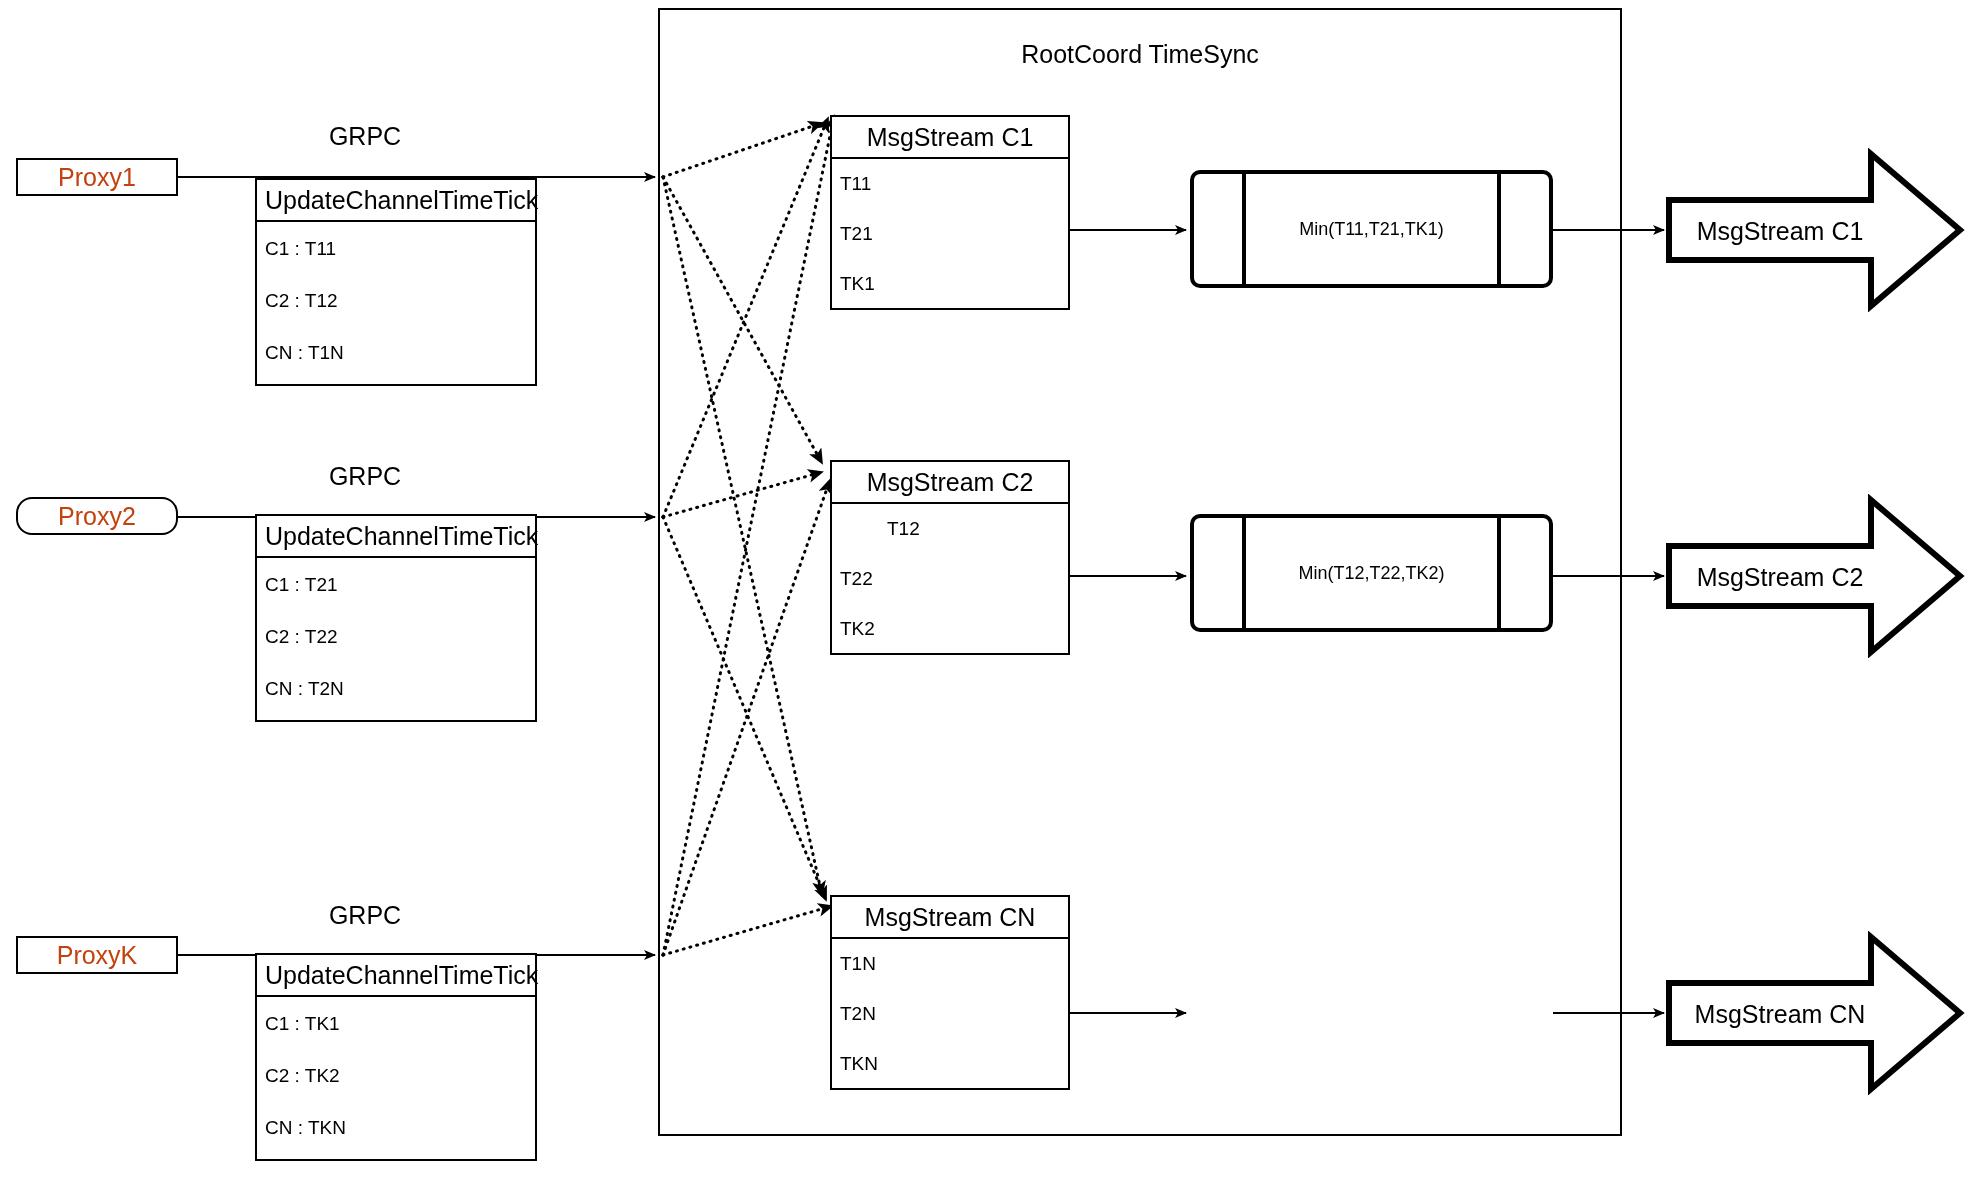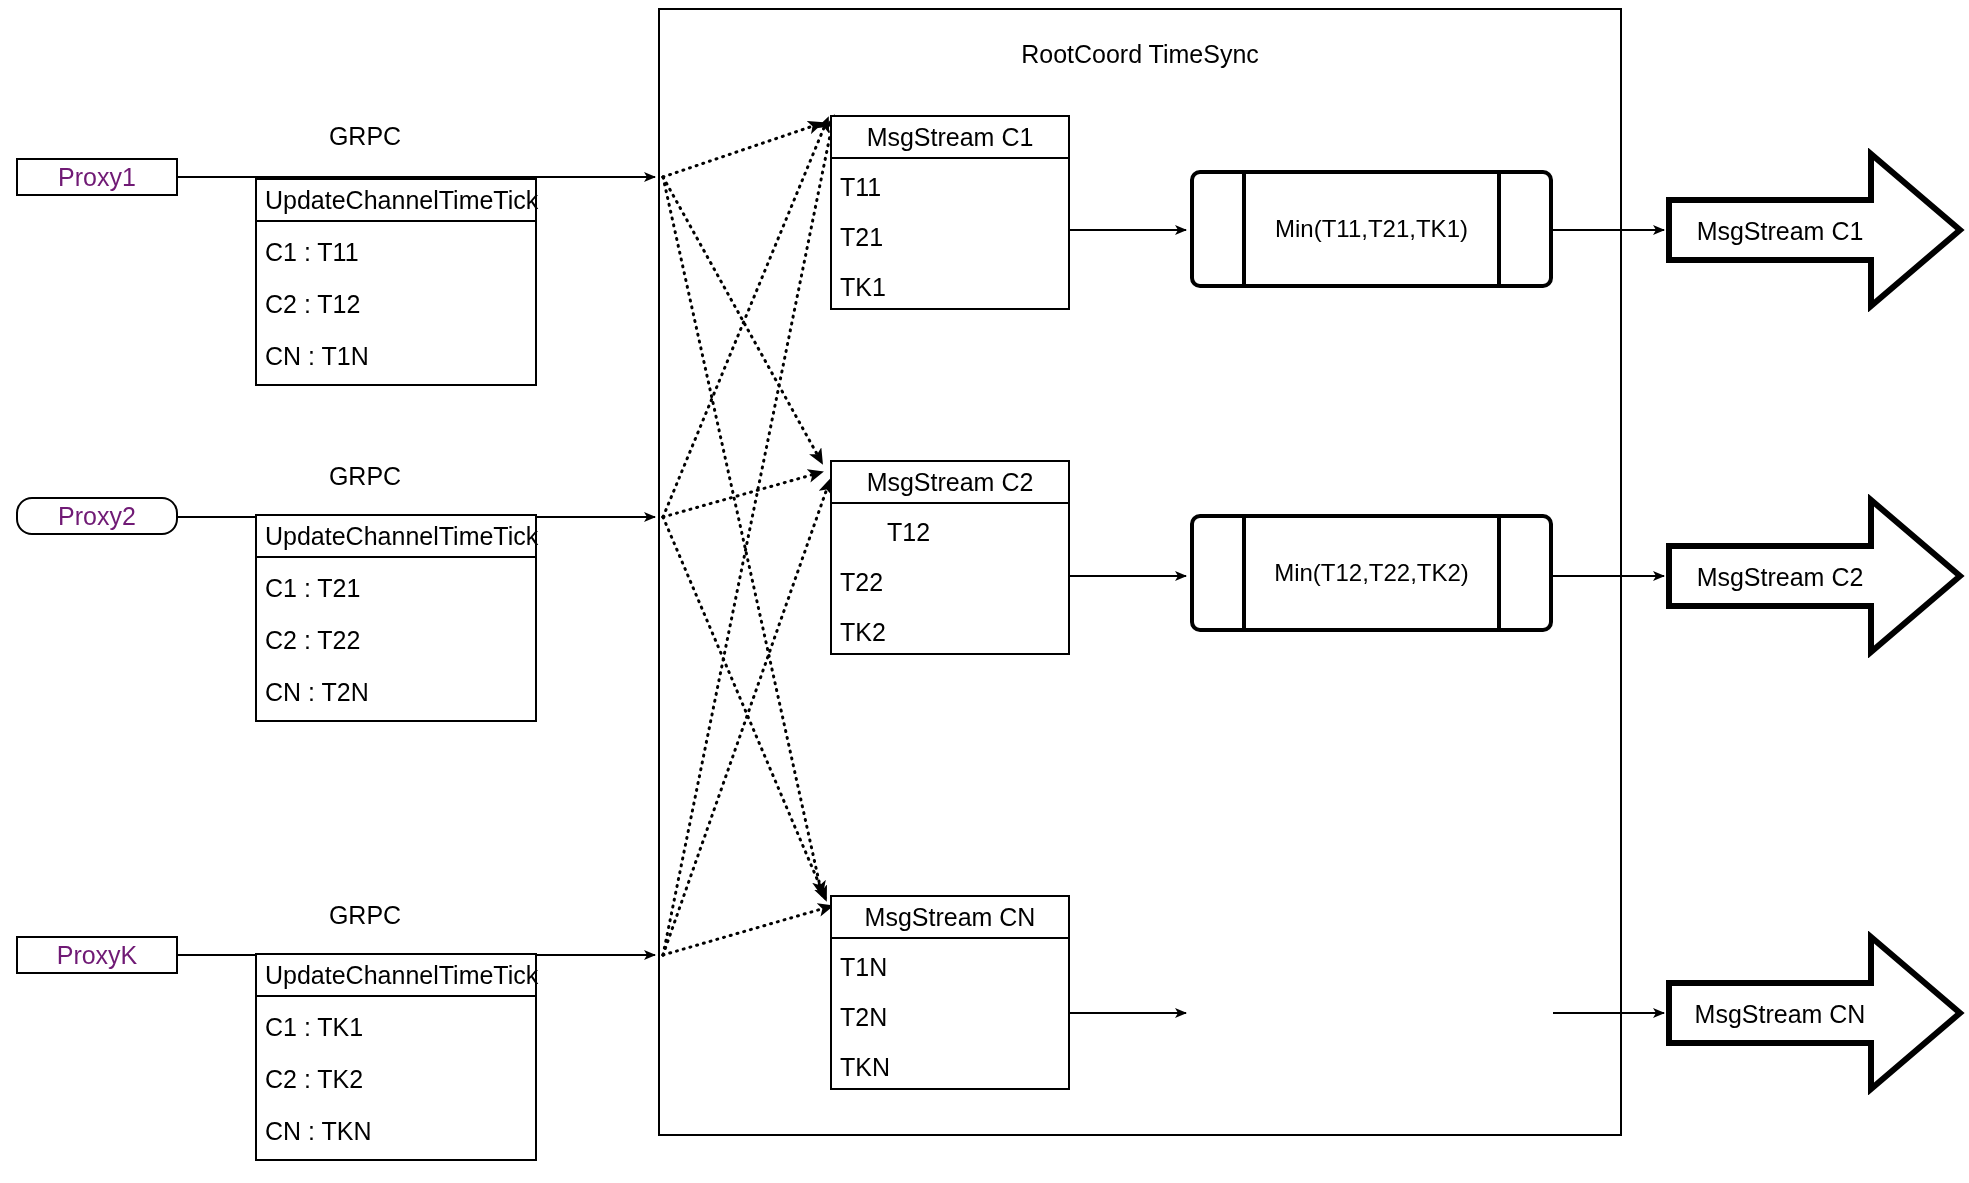--- a/index.html
+++ b/index.html
@@ -22,21 +22,21 @@
   
   .plain-box {
     position: absolute;
     border: 2px solid #000;
     background: #fff;
     box-sizing: border-box;
     display: flex;
     align-items: center;
     justify-content: center;
     font-size: 25px;
-    color: #701a75;
+    color: #c2410c;
   }
 
   
   .proxy-box {
     font-size: 25px;
   }
 
   
   .table-box {
     position: absolute;
@@ -54,21 +54,21 @@
   }
   .table-head.center { justify-content: center; }
   .table-head.left { justify-content: flex-start; padding-left: 8px; }
   .table-body {
     position: relative;
     box-sizing: border-box;
   }
   .tb-row {
     position: absolute;
     left: 8px;
-    font-size: 25px;
+    font-size: 19px;
     white-space: nowrap;
   }
 
   
   .container-box {
     position: absolute;
     border: 2px solid #000;
     background: transparent;
     box-sizing: border-box;
   }
@@ -83,21 +83,21 @@
   
   .process-shape {
     position: absolute;
     border: 4px solid #000;
     border-radius: 10px;
     background: #fff;
     box-sizing: border-box;
     display: flex;
     align-items: center;
     justify-content: center;
-    font-size: 24px;
+    font-size: 18px;
   }
   .process-shape .bar {
     position: absolute;
     top: -4px;
     bottom: -4px;
     width: 4px;
     background: #000;
   }
   .process-shape .bar.left { left: 48px; }
   .process-shape .bar.right { right: 48px; }

